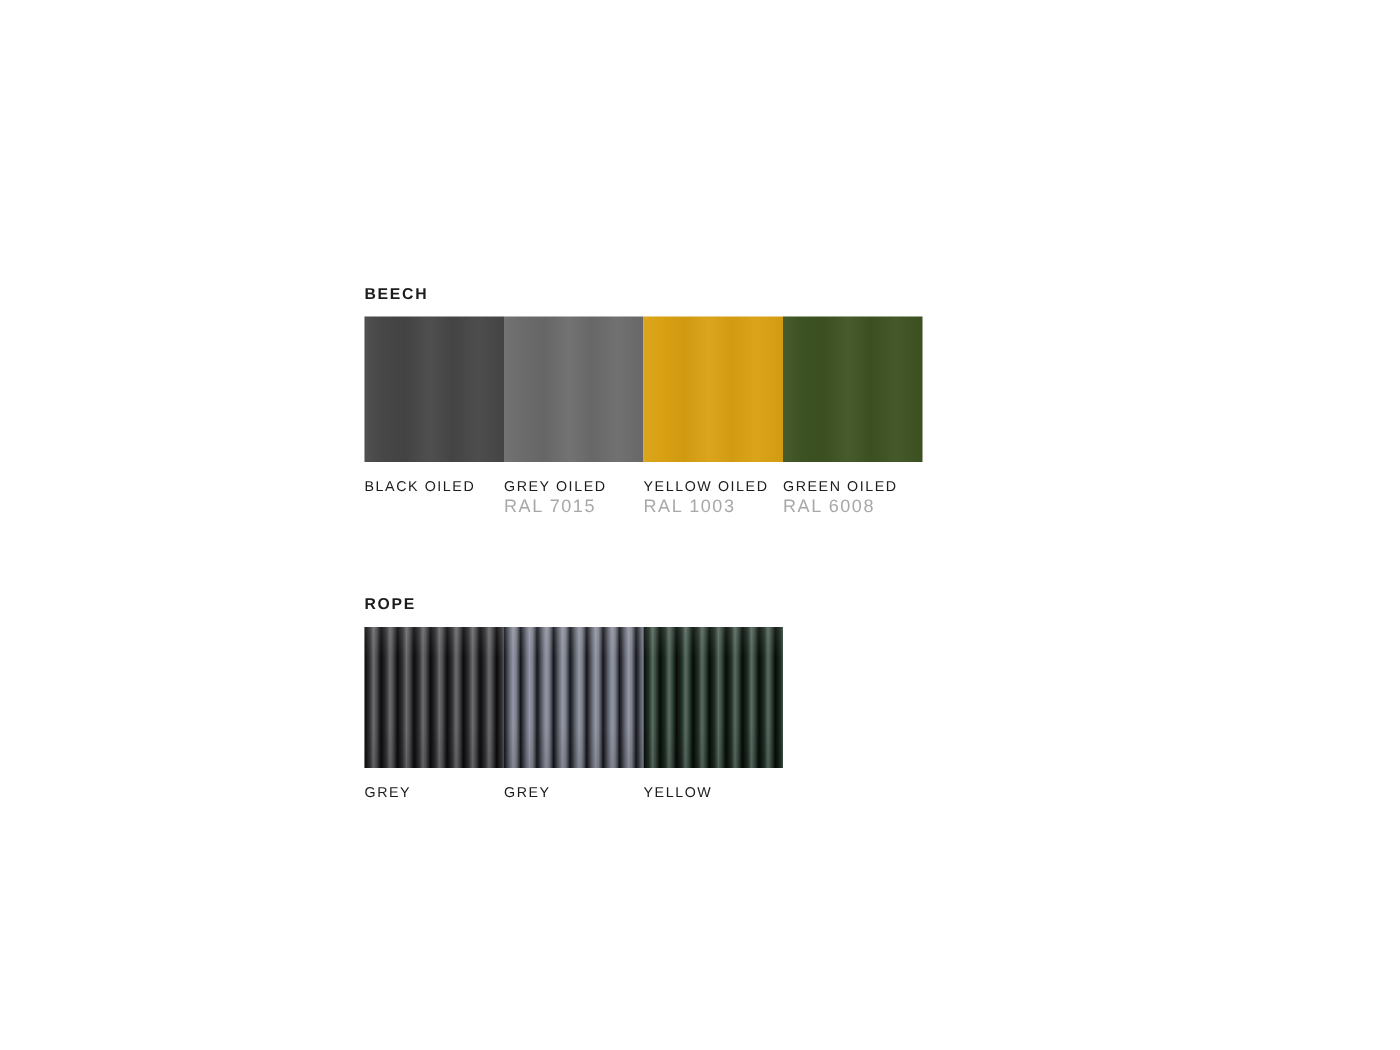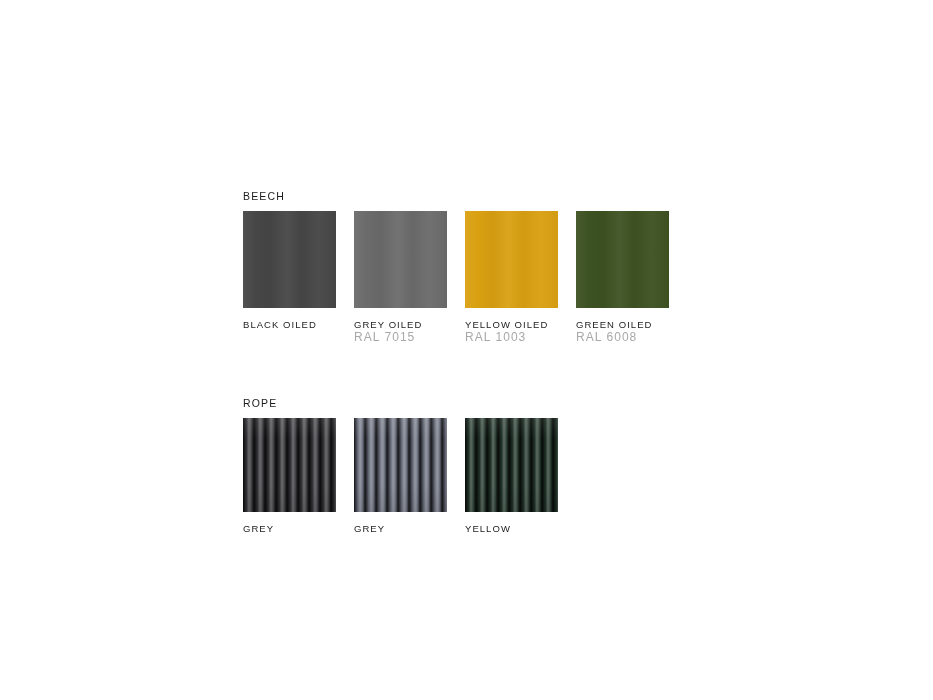--- a/index.html
+++ b/index.html
@@ -25,32 +25,31 @@
 
   .section {
     margin: 0;
   }
   .section + .section {
     margin-top: 53px;
   }
 
   .section-title {
     font-size: 10.5px;
-    font-weight: normal;
+    font-weight: bold;
     letter-spacing: 1.15px;
     color: #1c1c1c;
     line-height: 12px;
     margin: 0 0 9px 0;
     text-transform: uppercase;
     white-space: nowrap;
   }
 
   .swatch-row {
     display: flex;
-    gap: 18px;
   }
 
   .swatch-cell {
     width: 93px;
     flex: 0 0 93px;
   }
 
   .swatch {
     width: 93px;
     height: 97px;

